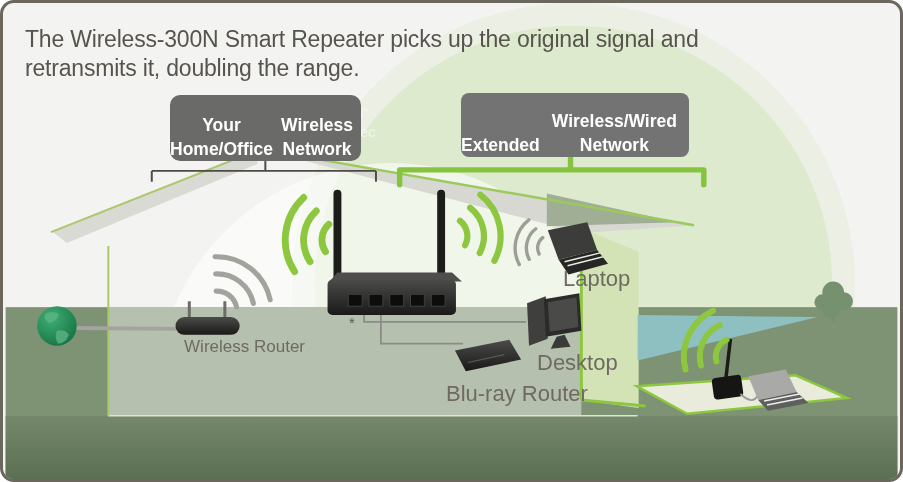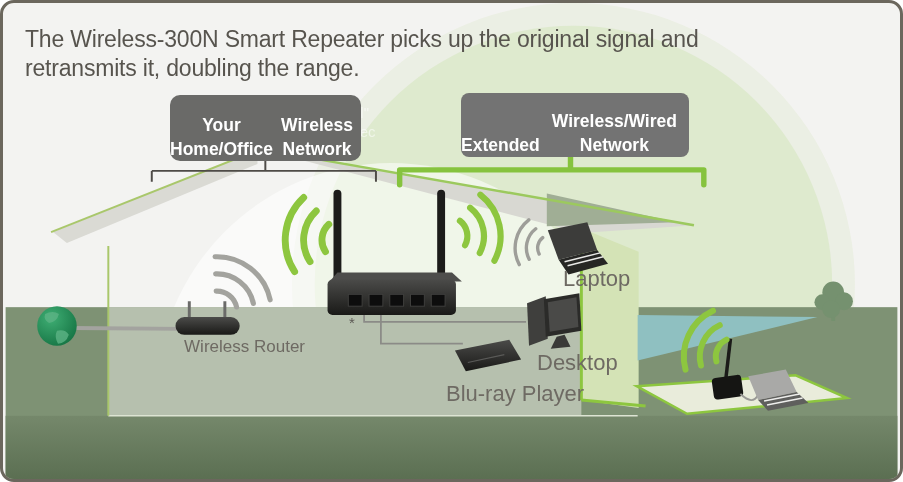--- a/index.html
+++ b/index.html
@@ -175,18 +175,18 @@
       <div>Wireless Network</div>
     </div>
     <div class="netbox netbox-ext">
       <div>Extended</div>
       <div>Wireless/Wired Network</div>
     </div>
 
     <div class="devlabel lbl-router">Wireless Router</div>
     <div class="devlabel lbl-laptop">Laptop</div>
     <div class="devlabel lbl-desktop">Desktop</div>
-    <div class="devlabel lbl-bluray">Blu-ray Player</div>
+    <div class="devlabel lbl-bluray">Blu-ray Router</div>
 
     <div class="asterisk">*</div>
 
   </div>
 </div>
 
 </body></html>

